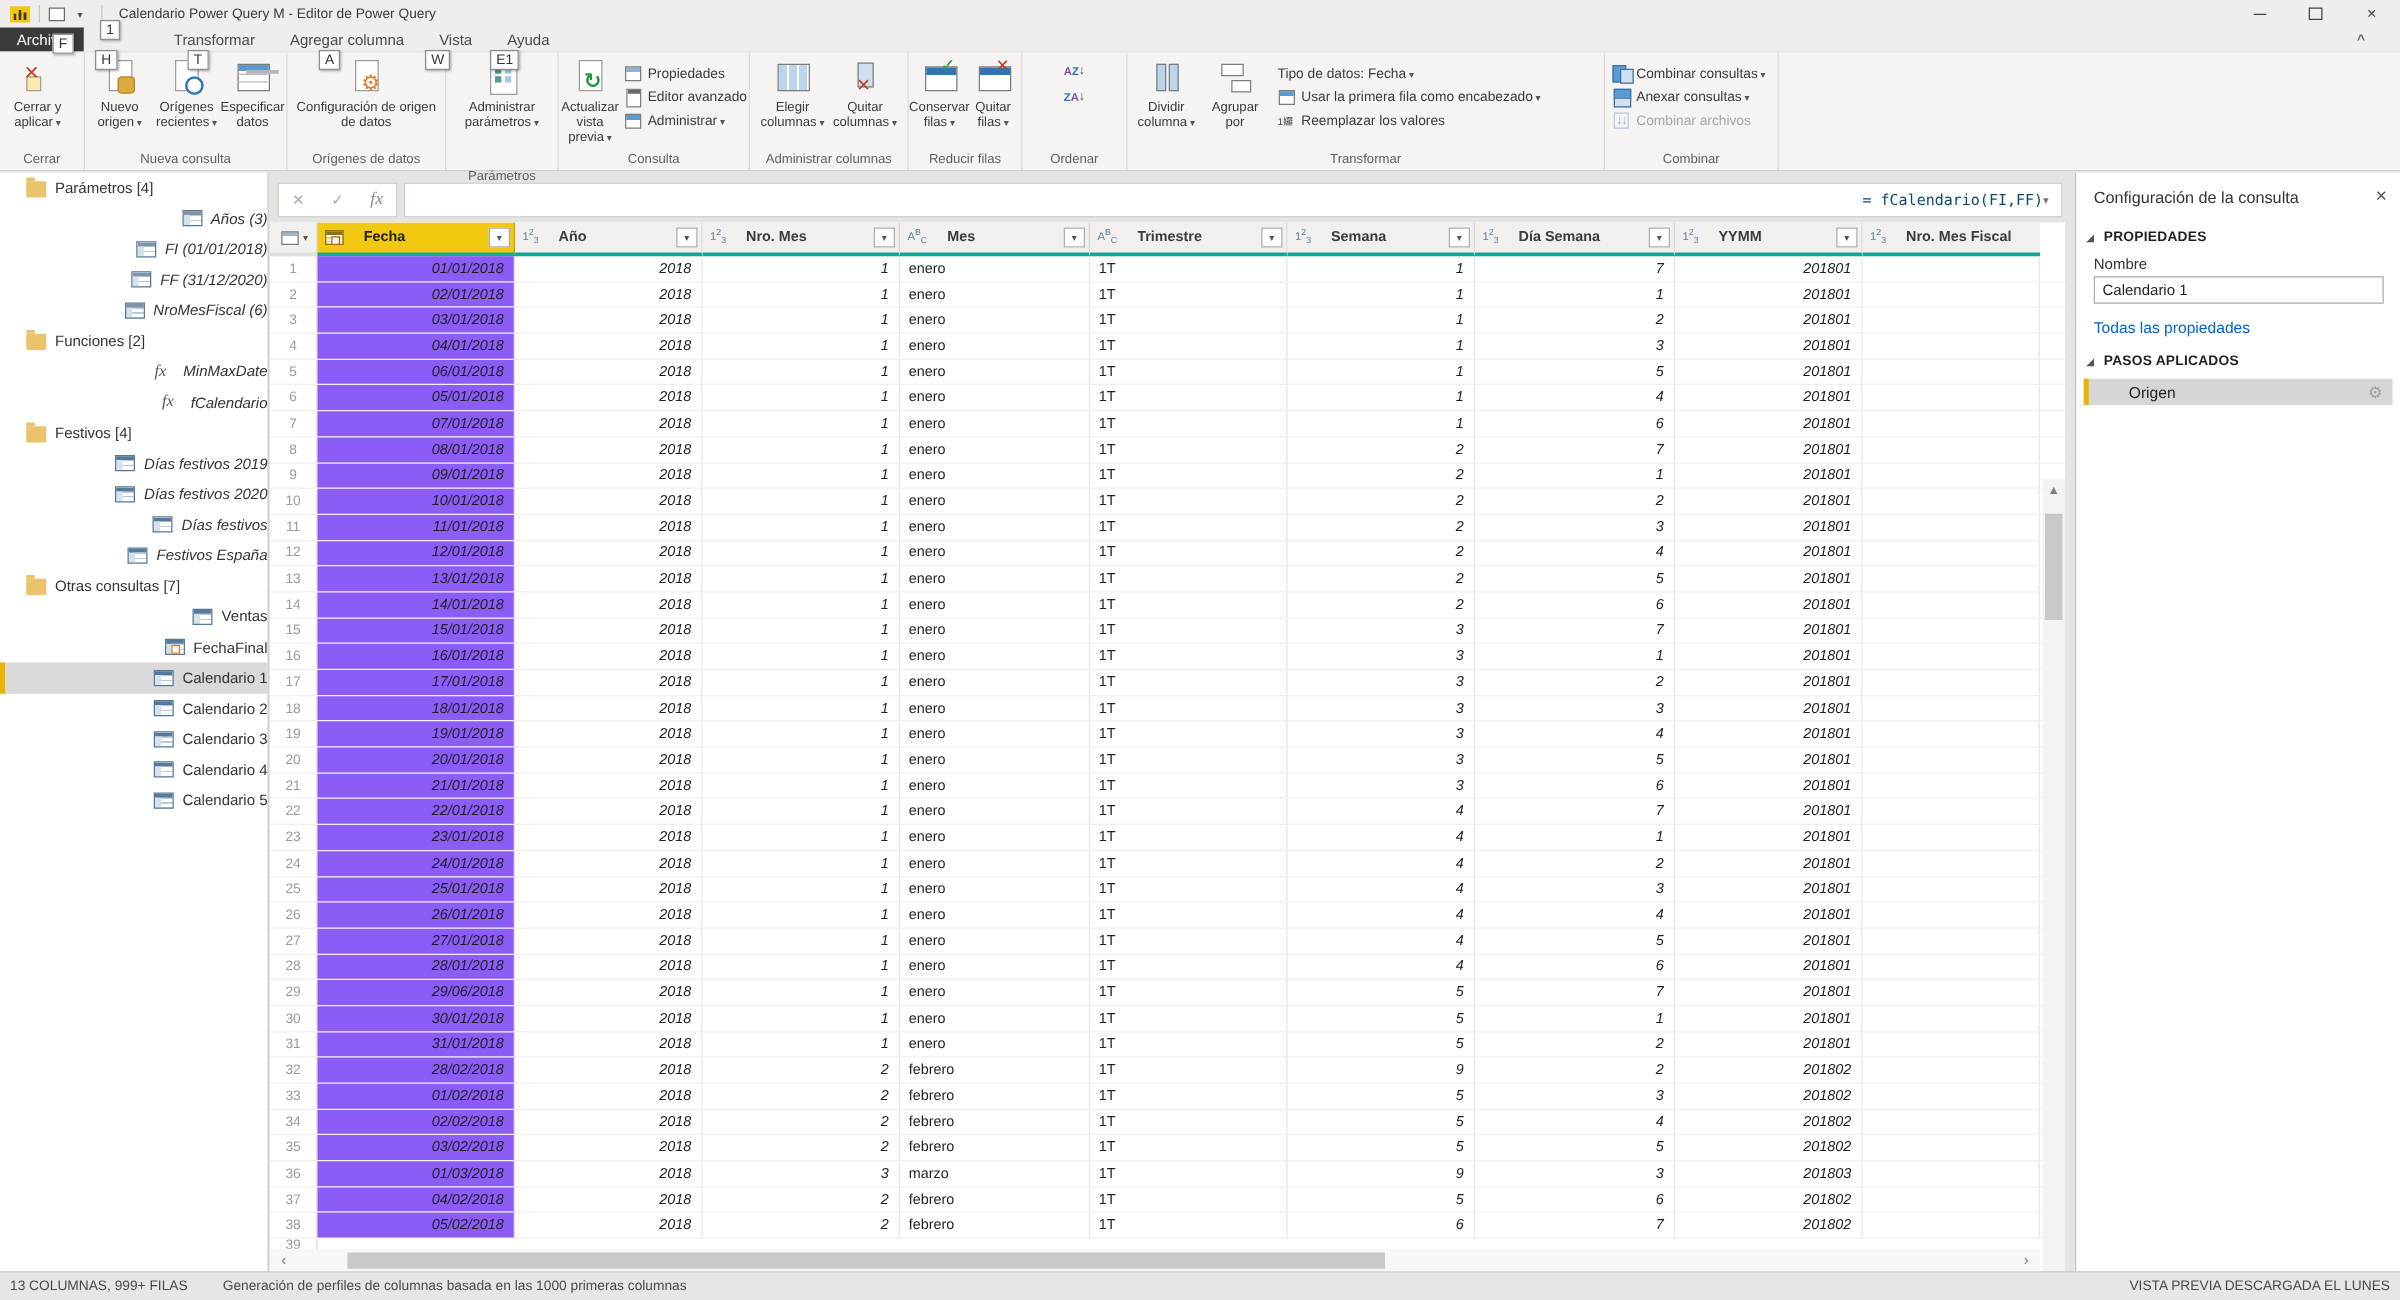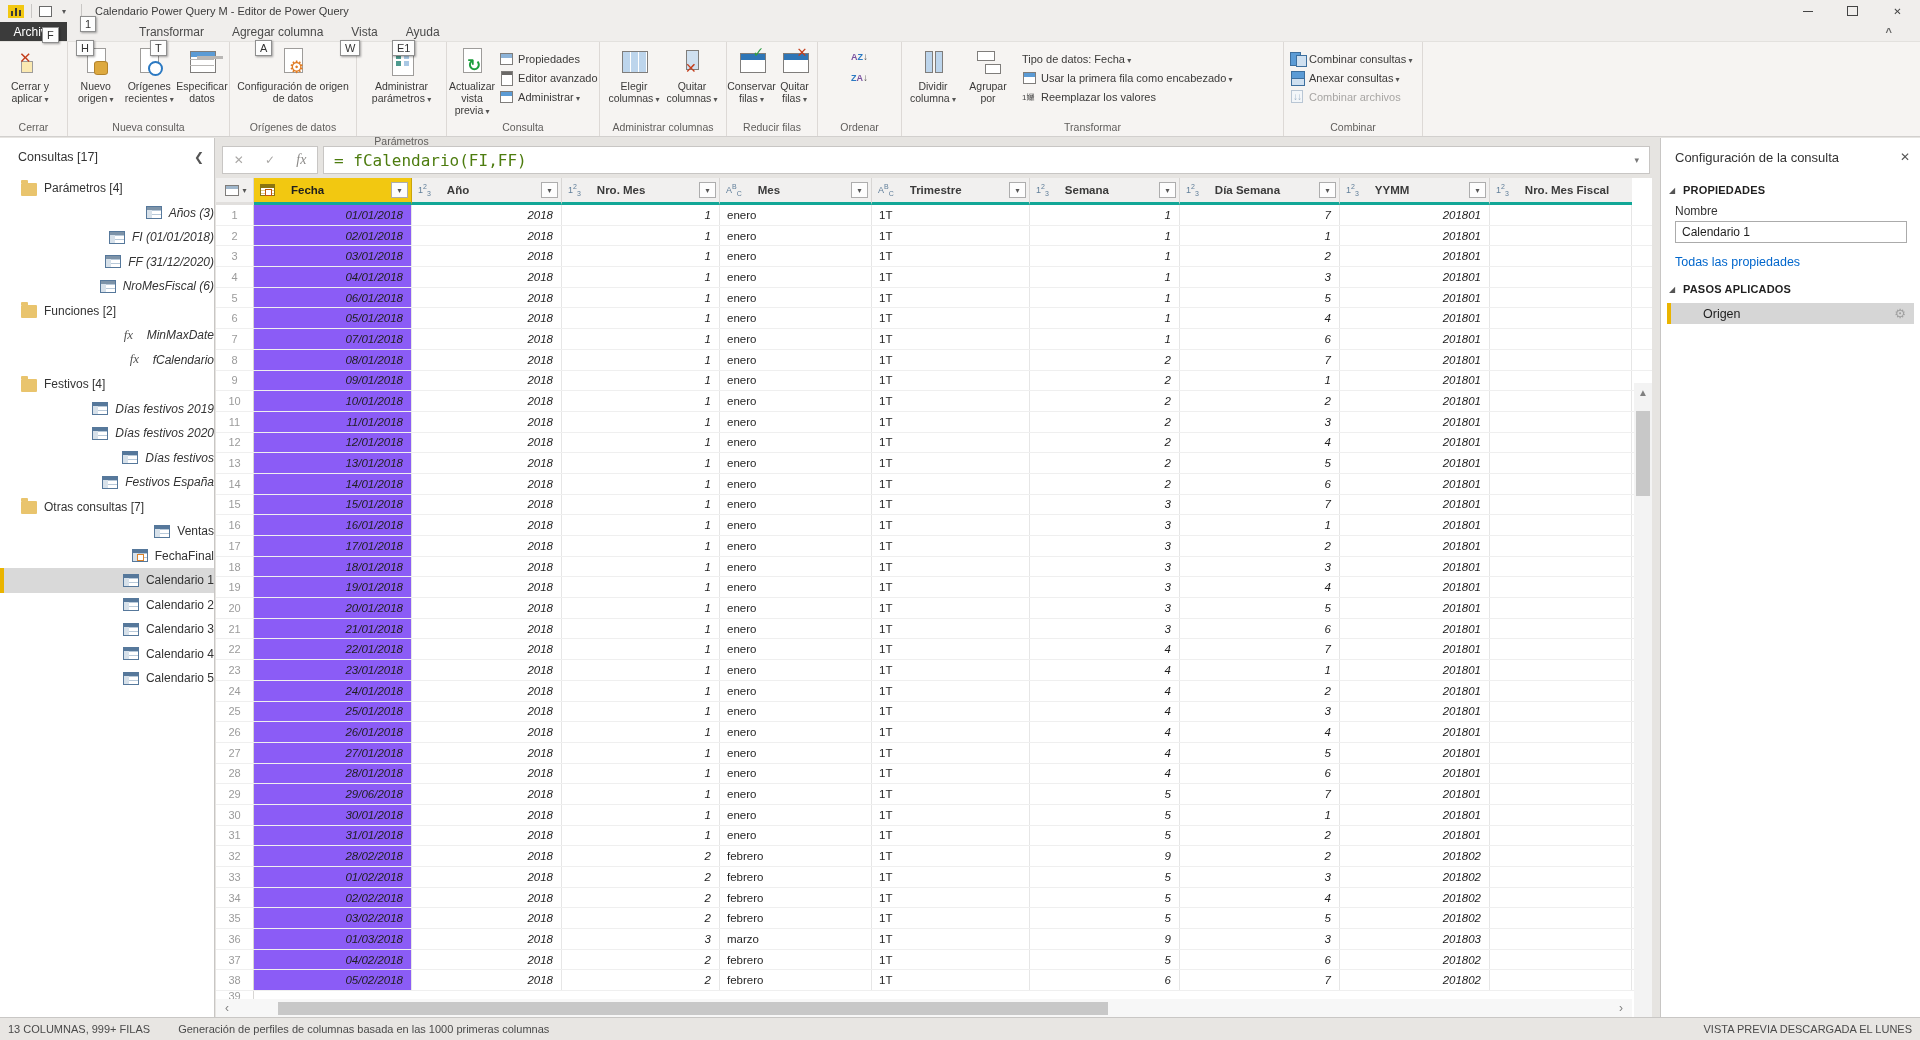--- a/index.html
+++ b/index.html
@@ -102,21 +102,21 @@
   .tree-icon[data-icon="param"]::before { box-shadow:inset 0 3px 0 #7d93a8, inset 5px 0 0 #d7e1ea; }
   .tree-icon[data-icon="table-date"]::after { content:""; position:absolute; left:5px; top:5px; width:5px; height:5px; background:#fff; border:1px solid #d9822b; }
   .tree-icon[data-icon="fx"]::before { content:"fx"; font-family:"Liberation Serif","DejaVu Serif",serif; font-style:italic; font-size:13px; color:#555; position:absolute; top:-2px; }
 
   
   .formula-wrap { position:absolute; left:222px; top:146px; width:1428px; height:28px; display:flex; }
   .fx-btns { width:96px; background:#fff; border:1px solid #c8c6c4; display:flex; align-items:center; justify-content:space-around; margin-right:5px; }
   .fx-btn { color:#a9a7a5; font-size:12px; }
   .fx-btn.fx-it { font-family:"Liberation Serif","DejaVu Serif",serif; font-style:italic; font-size:14px; color:#8c8a88; }
   .formula-input { flex:1; background:#fff; border:1px solid #c8c6c4; display:flex; align-items:center; padding:0 10px; }
-  .formula-text { font-family:"DejaVu Sans Mono","Liberation Mono",monospace; font-size:16px; color:#4d7c0f; flex:1; }
+  .formula-text { font-family:"DejaVu Sans Mono","Liberation Mono",monospace; font-size:12px; color:#0c4a6e; flex:1;text-align:right; }
   .formula-caret { font-size:9px; color:#777; }
 
   
   .grid { position:absolute; left:216px; top:178px; width:1436px; height:839px; background:#fff; overflow:hidden; }
   .ghead { display:flex; height:27px; }
   .hcell { height:27px; background:#f1f0ef; border-right:1px solid #d8d6d4; border-bottom:3px solid #12a797; display:flex; align-items:center; padding:0 3px 0 6px; flex:none; }
   .corner { width:38px; border-bottom:3px solid #e1dfdd; justify-content:center; }
   .corner-icon { position:relative; width:14px; height:11px; border:1px solid #7f7d7b; background:linear-gradient(#9fb6cb 0 3px,#fff 3px); }
   .corner-caret { font-size:8px; color:#555; margin-left:3px; }
   .hlabel { font-size:11.5px; font-weight:bold; color:#3b3b3b; flex:1; white-space:nowrap; overflow:hidden; margin-left:16px; }
@@ -373,24 +373,20 @@
           </div>
         </div>
       </div>
       <div class="rgroup-label">Combinar</div>
     </div>
 
     <div class="rgroup" style="flex:1; border-right:none;"></div>
   </div>
 
   <div class="sidebar">
-    <div class="sb-header">
-      <span class="sb-title">Consultas [17]</span>
-      <span class="sb-collapse">❮</span>
-    </div>
     <div class="tree">
 
         <div class="tree-row" data-kind="folder">
           <span class="expander"></span>
           <span class="tree-icon" data-icon="folder"></span>
           <span class="tlabel">Parámetros [4]</span>
         </div>
 
         <div class="tree-row" data-kind="query" data-italic="true">
           <span class="expander"></span>

